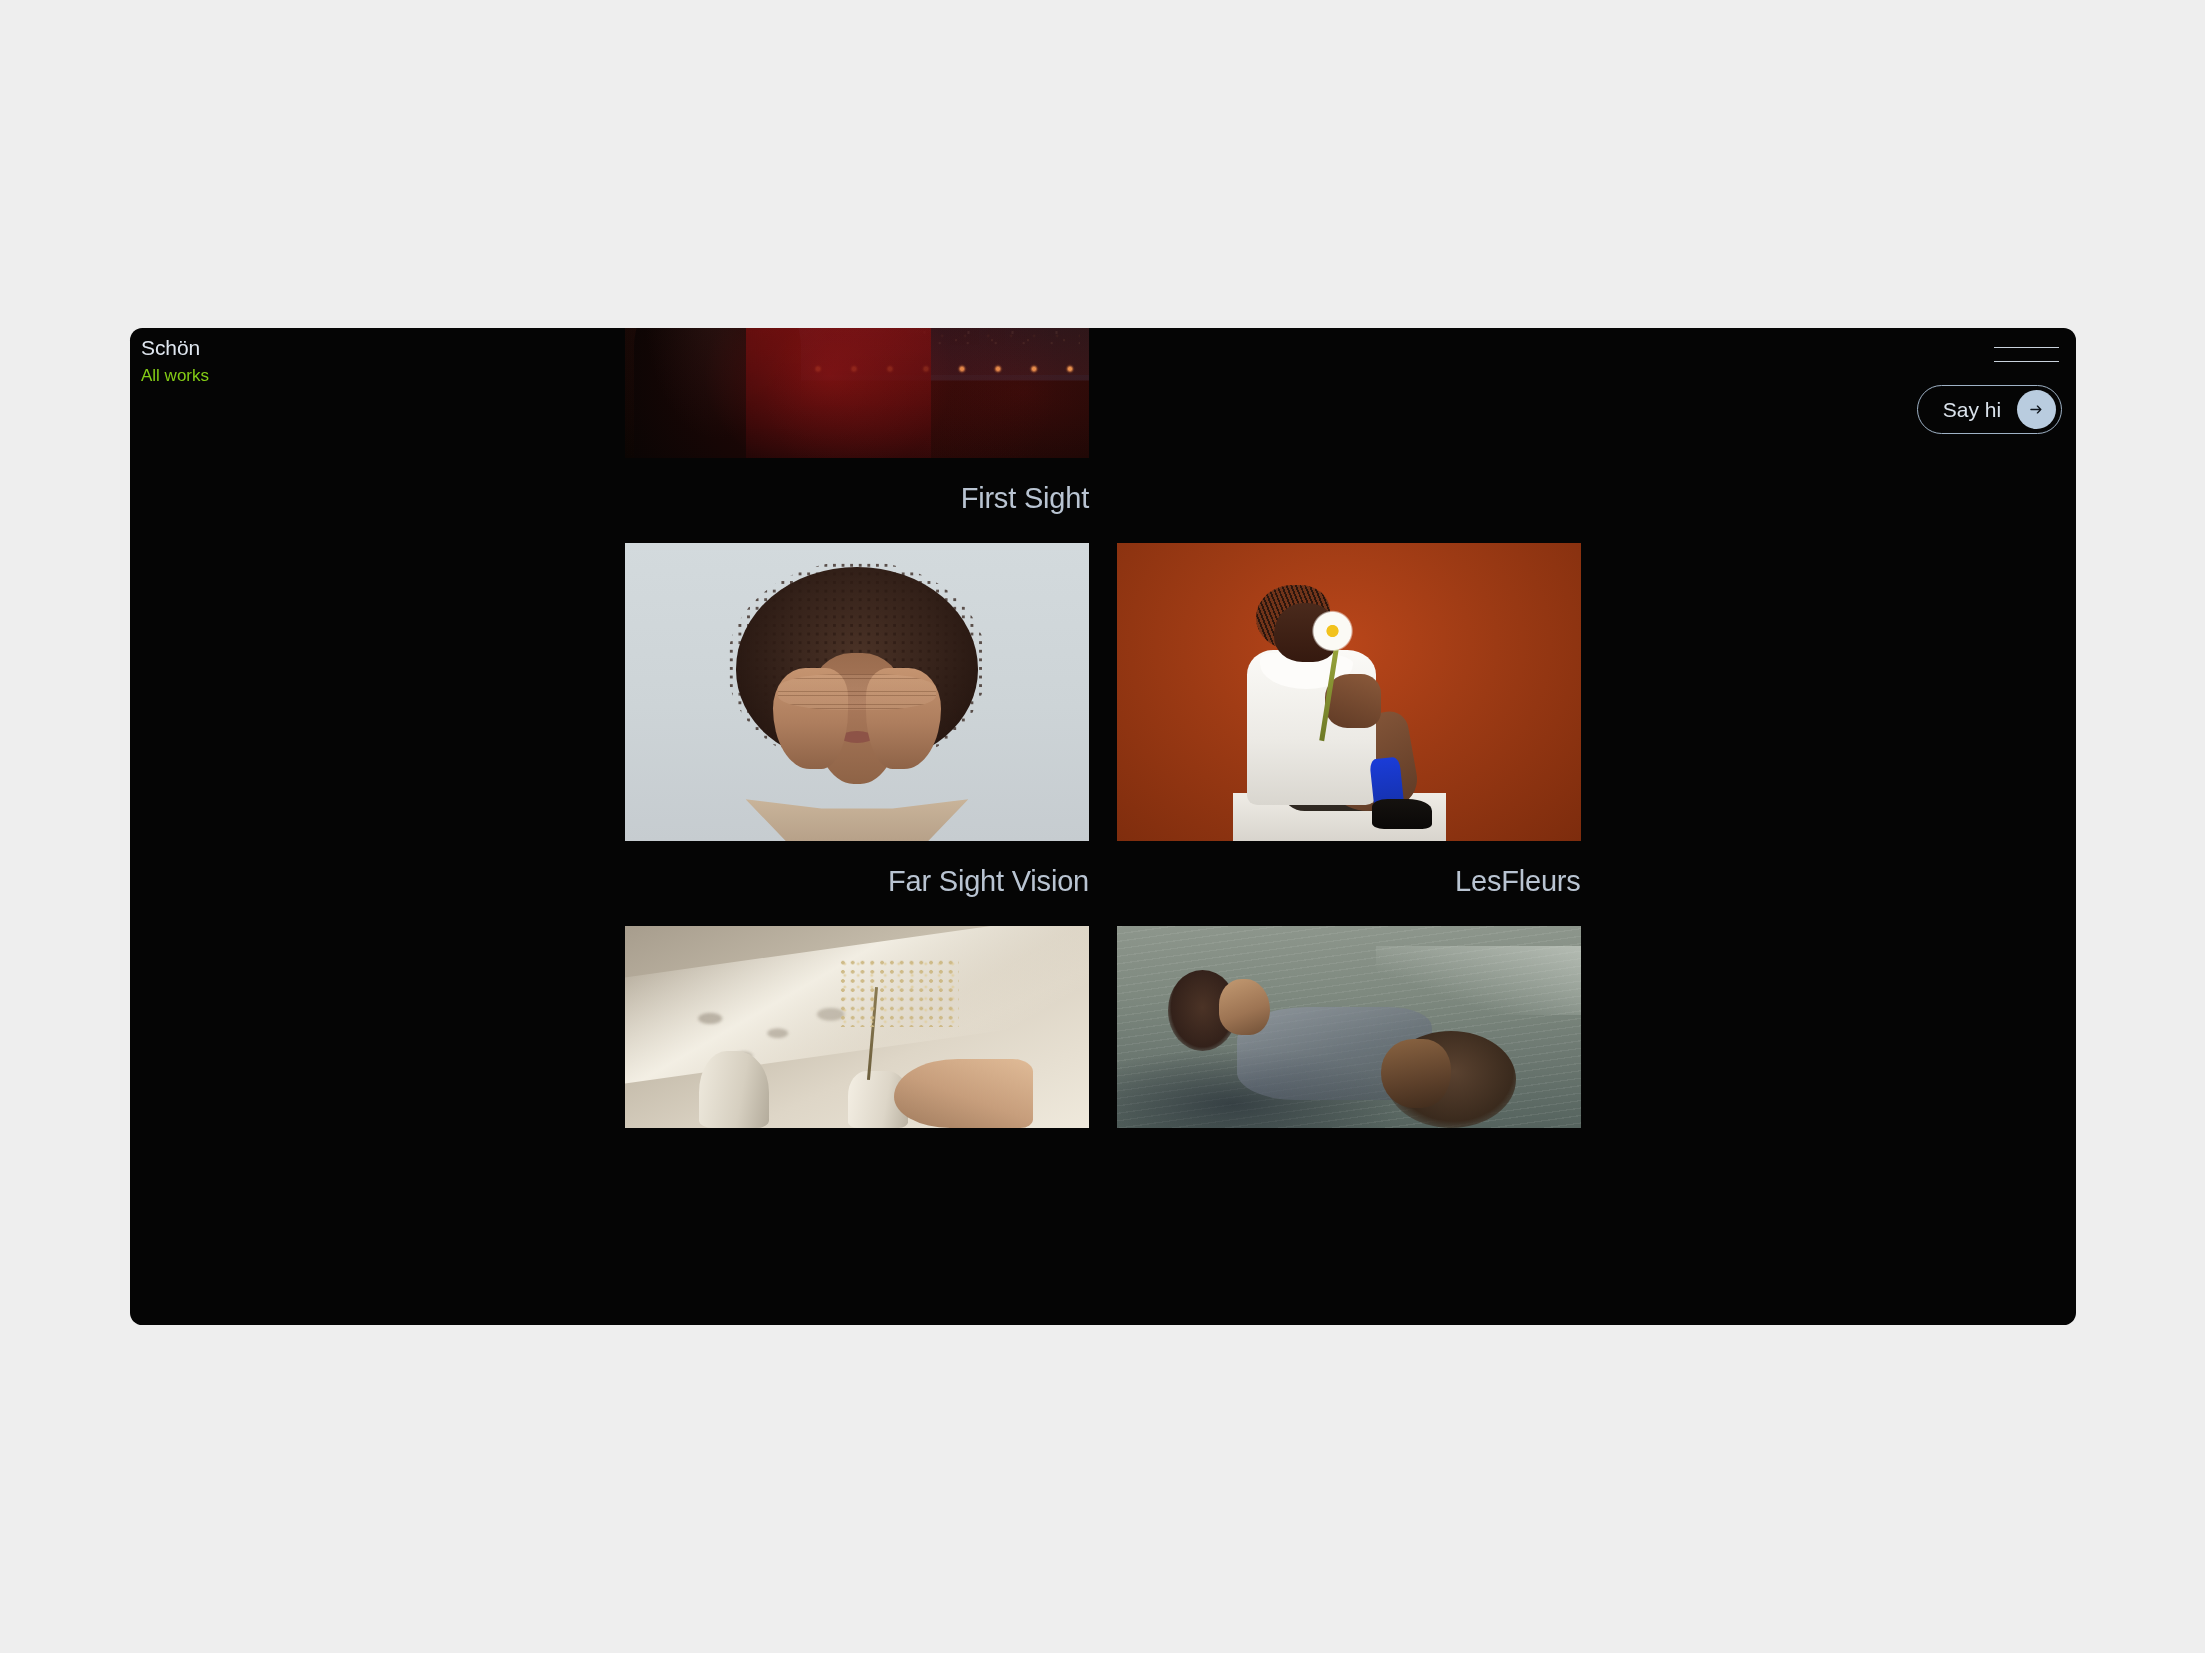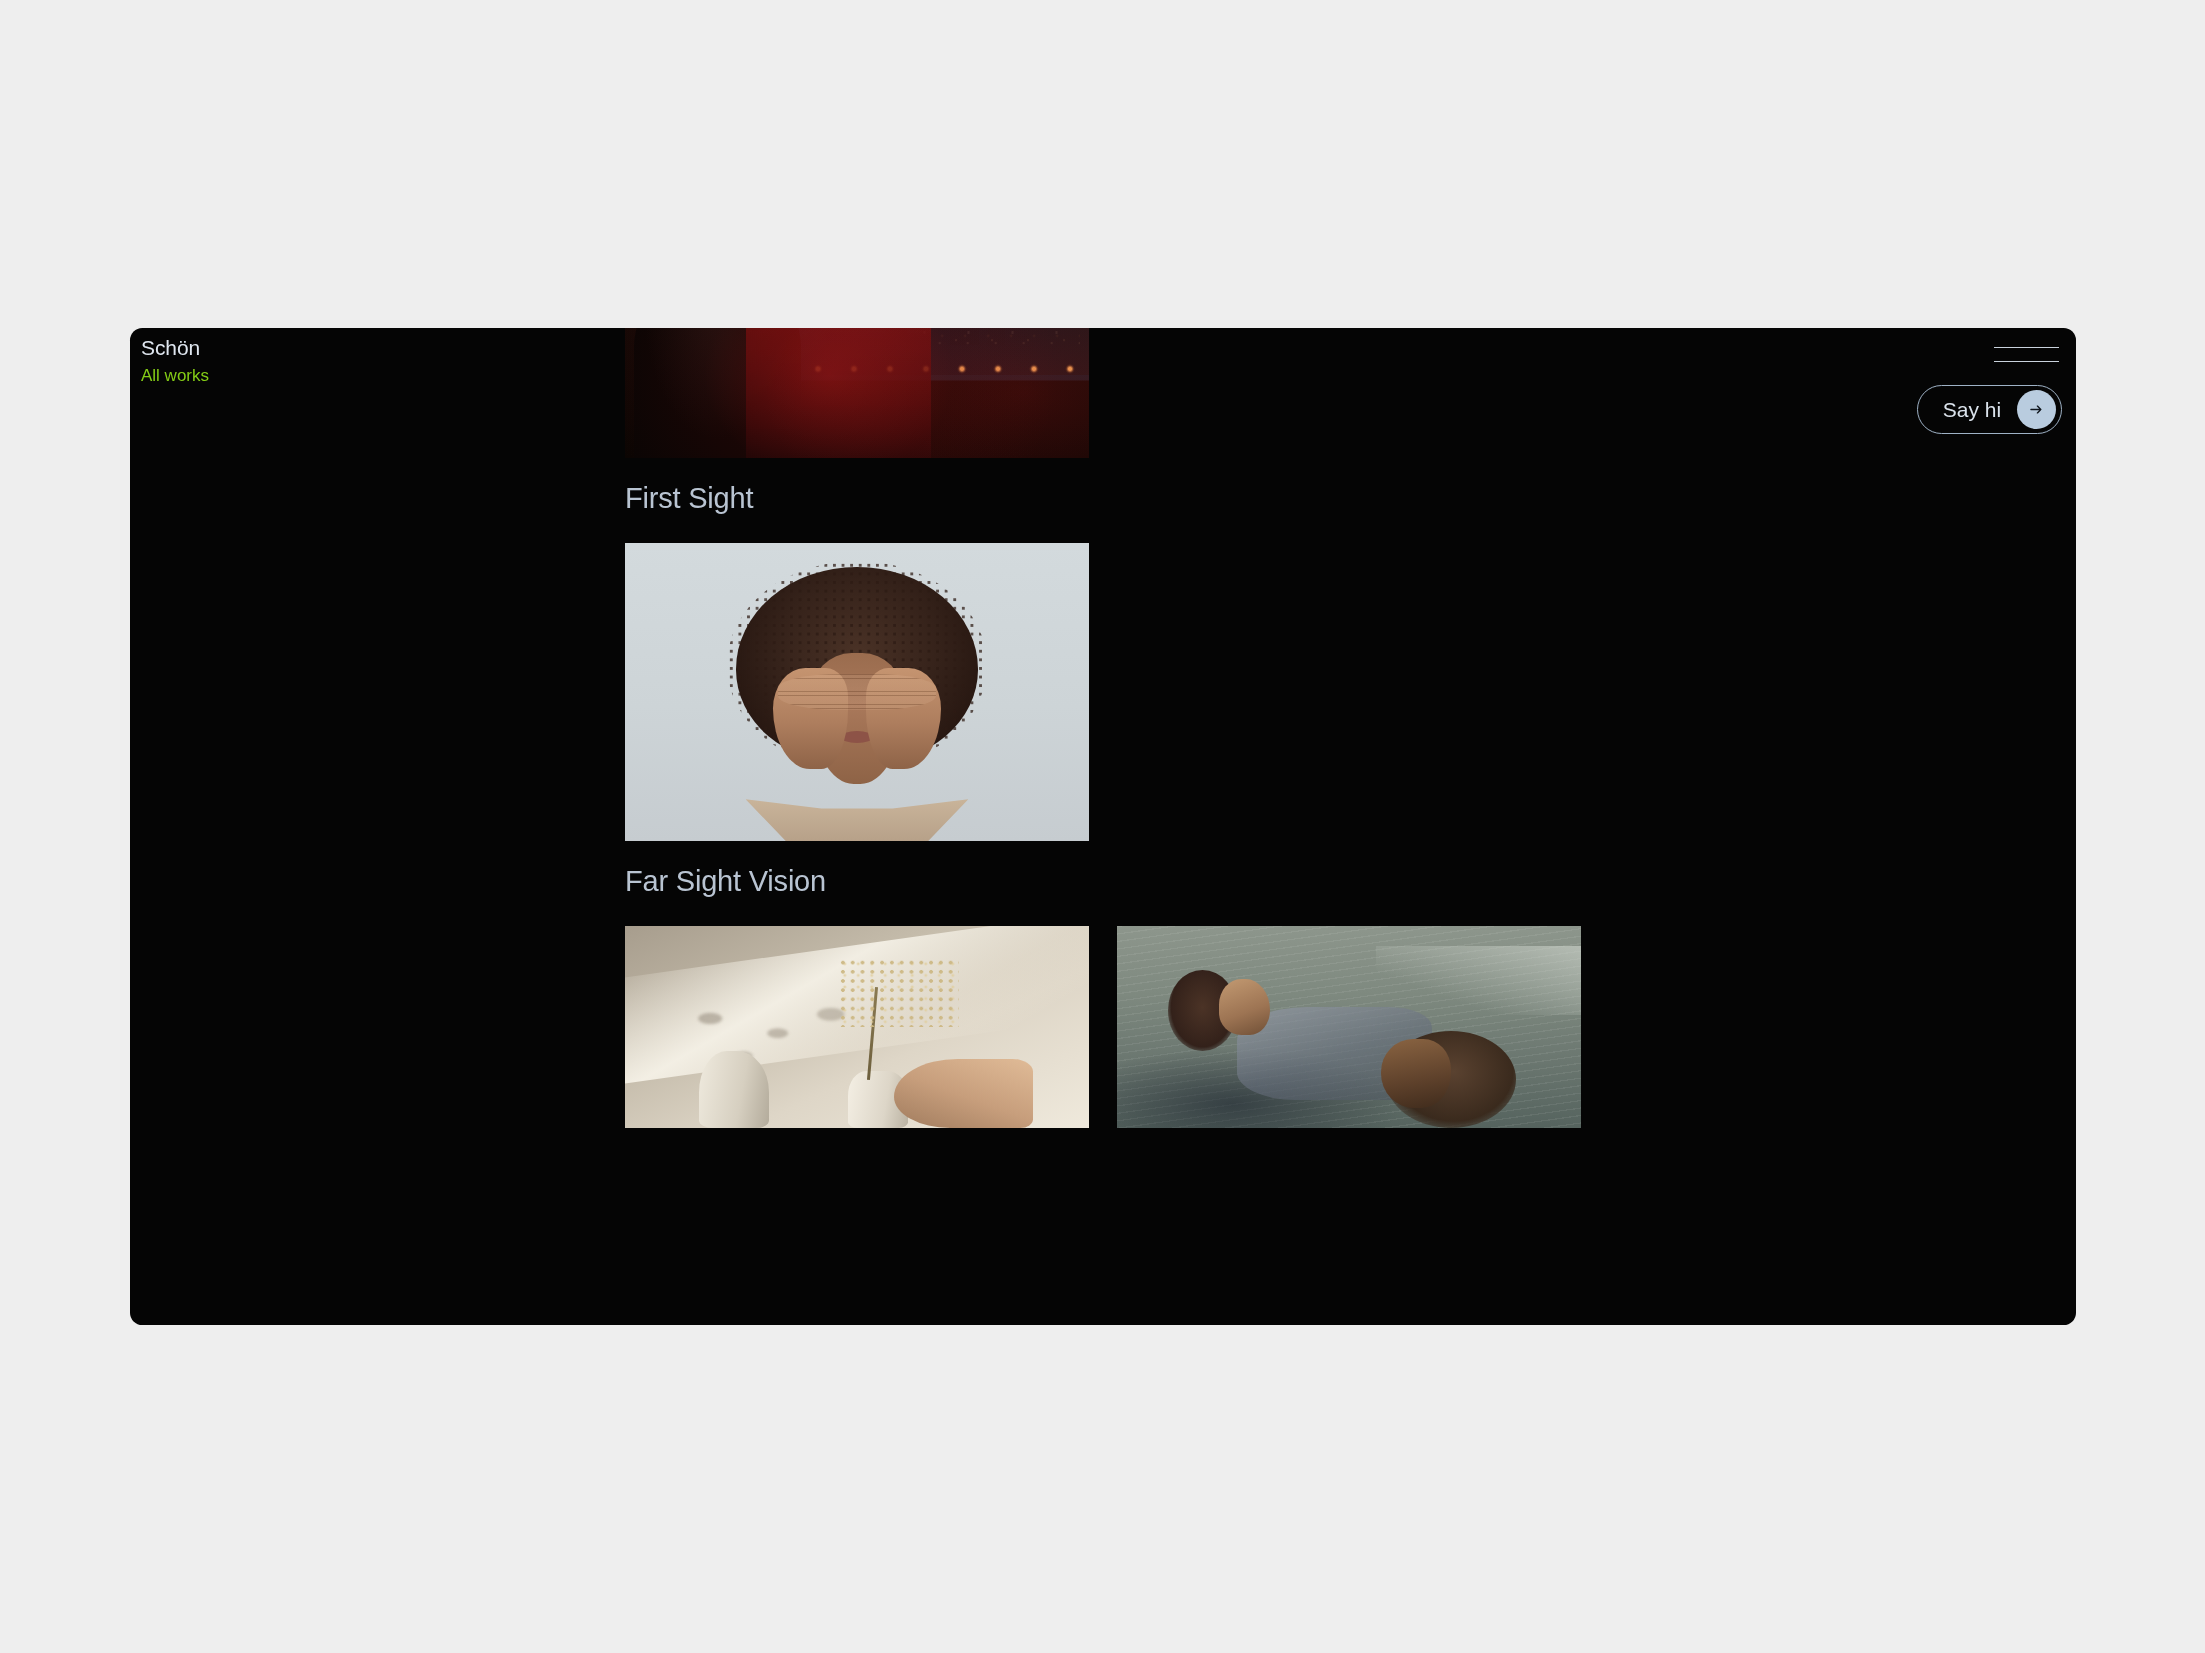--- a/index.html
+++ b/index.html
@@ -116,20 +116,21 @@
   .grid {
     position: absolute;
     left: 495px;
     top: 0;
     width: 956px;
     z-index: 2;
   }
   .row {
     display: flex;
     gap: 27.6px;
+    text-align: right;
   }
   .row + .row { margin-top: 0; }
 
   .card {
     width: 464px;
     cursor: pointer;
   }
   .thumb {
     width: 464px;
     height: 298px;
@@ -654,20 +655,37 @@
             <div class="fe-face"></div>
             <div class="fe-lips"></div>
             <div class="fe-hand-l"></div>
             <div class="fe-hand-r"></div>
             <div class="fe-fingers"></div>
             <div class="fe-coat"></div>
           </div>
           <div class="card-caption">Far Sight Vision</div>
         </div>
 
+        <div class="card">
+          <div class="thumb t-lesfleurs">
+            <div class="lf-plinth"></div>
+            <div class="lf-skirt"></div>
+            <div class="lf-leg"></div>
+            <div class="lf-shirt"></div>
+            <div class="lf-collar"></div>
+            <div class="lf-locs"></div>
+            <div class="lf-head"></div>
+            <div class="lf-arm"></div>
+            <div class="lf-stem"></div>
+            <div class="lf-flower"></div>
+            <div class="lf-sock"></div>
+            <div class="lf-shoe"></div>
+          </div>
+          <div class="card-caption">LesFleurs</div>
+        </div>
 
       </div>
 
       <div class="row row-last">
 
         <div class="card">
           <div class="thumb t-stilllife">
             <div class="sl-lightband"></div>
             <div class="sl-shadowleaf"></div>
             <div class="sl-vase1"></div>

